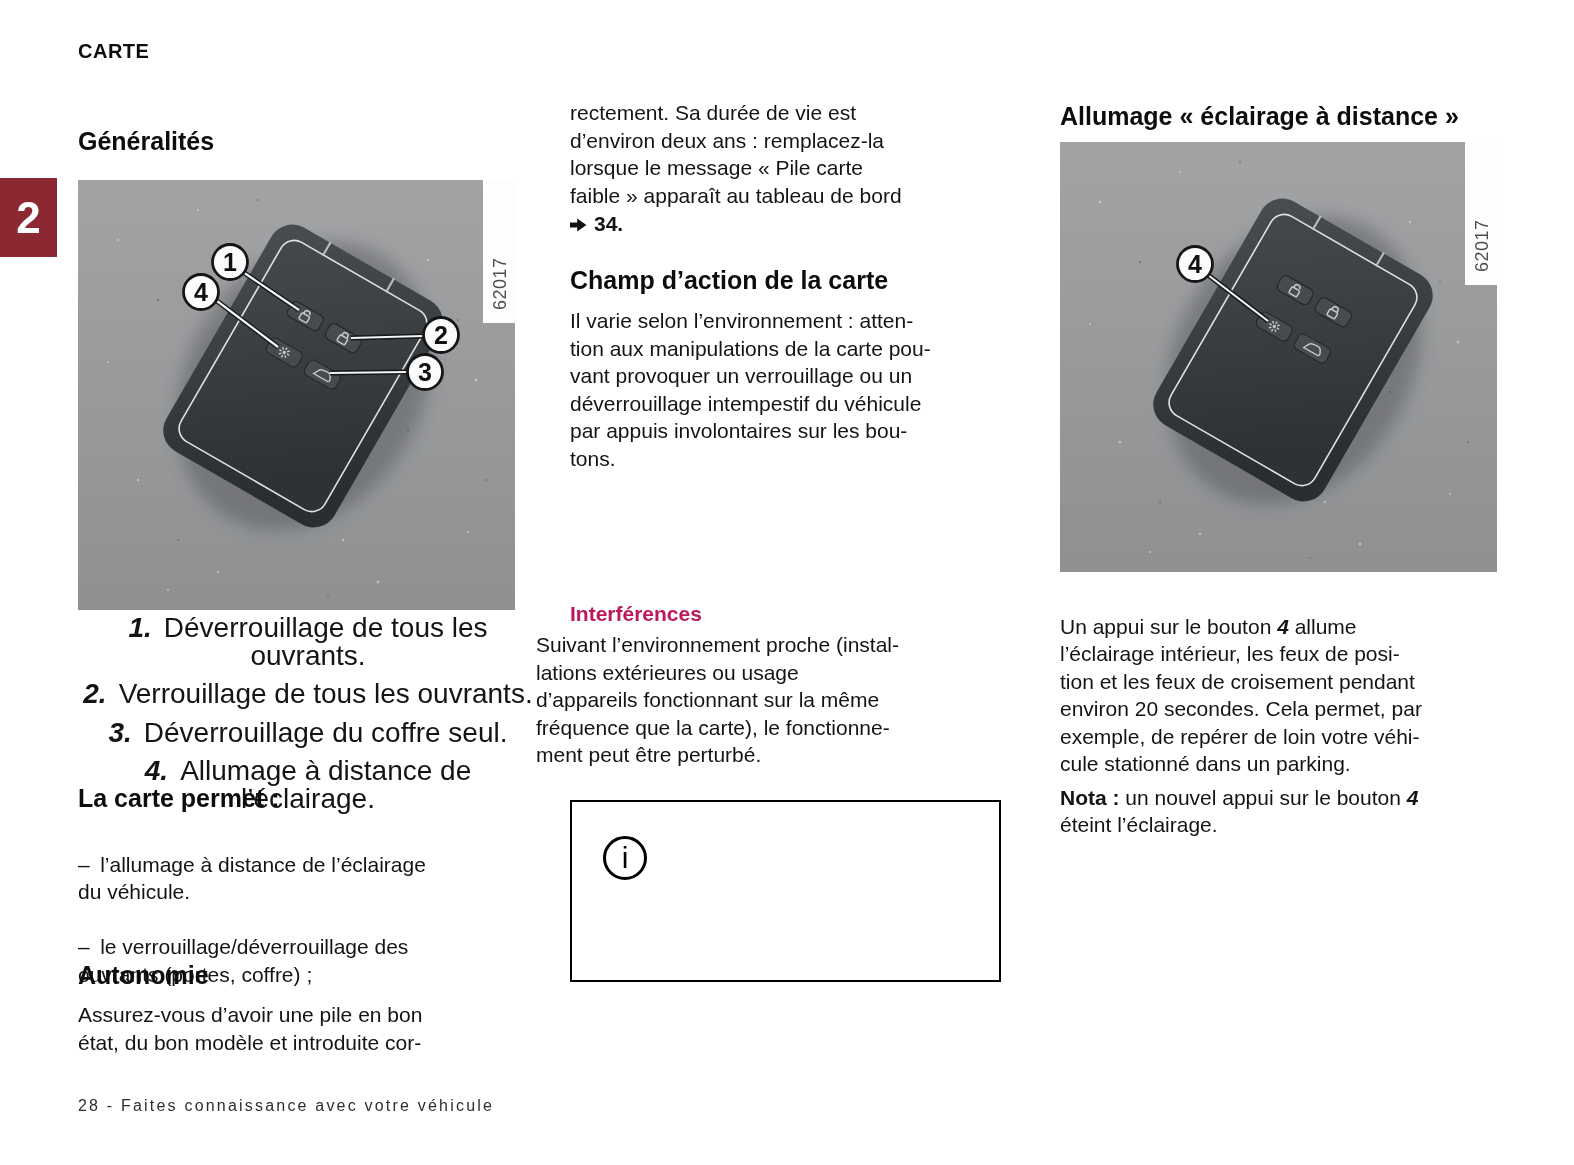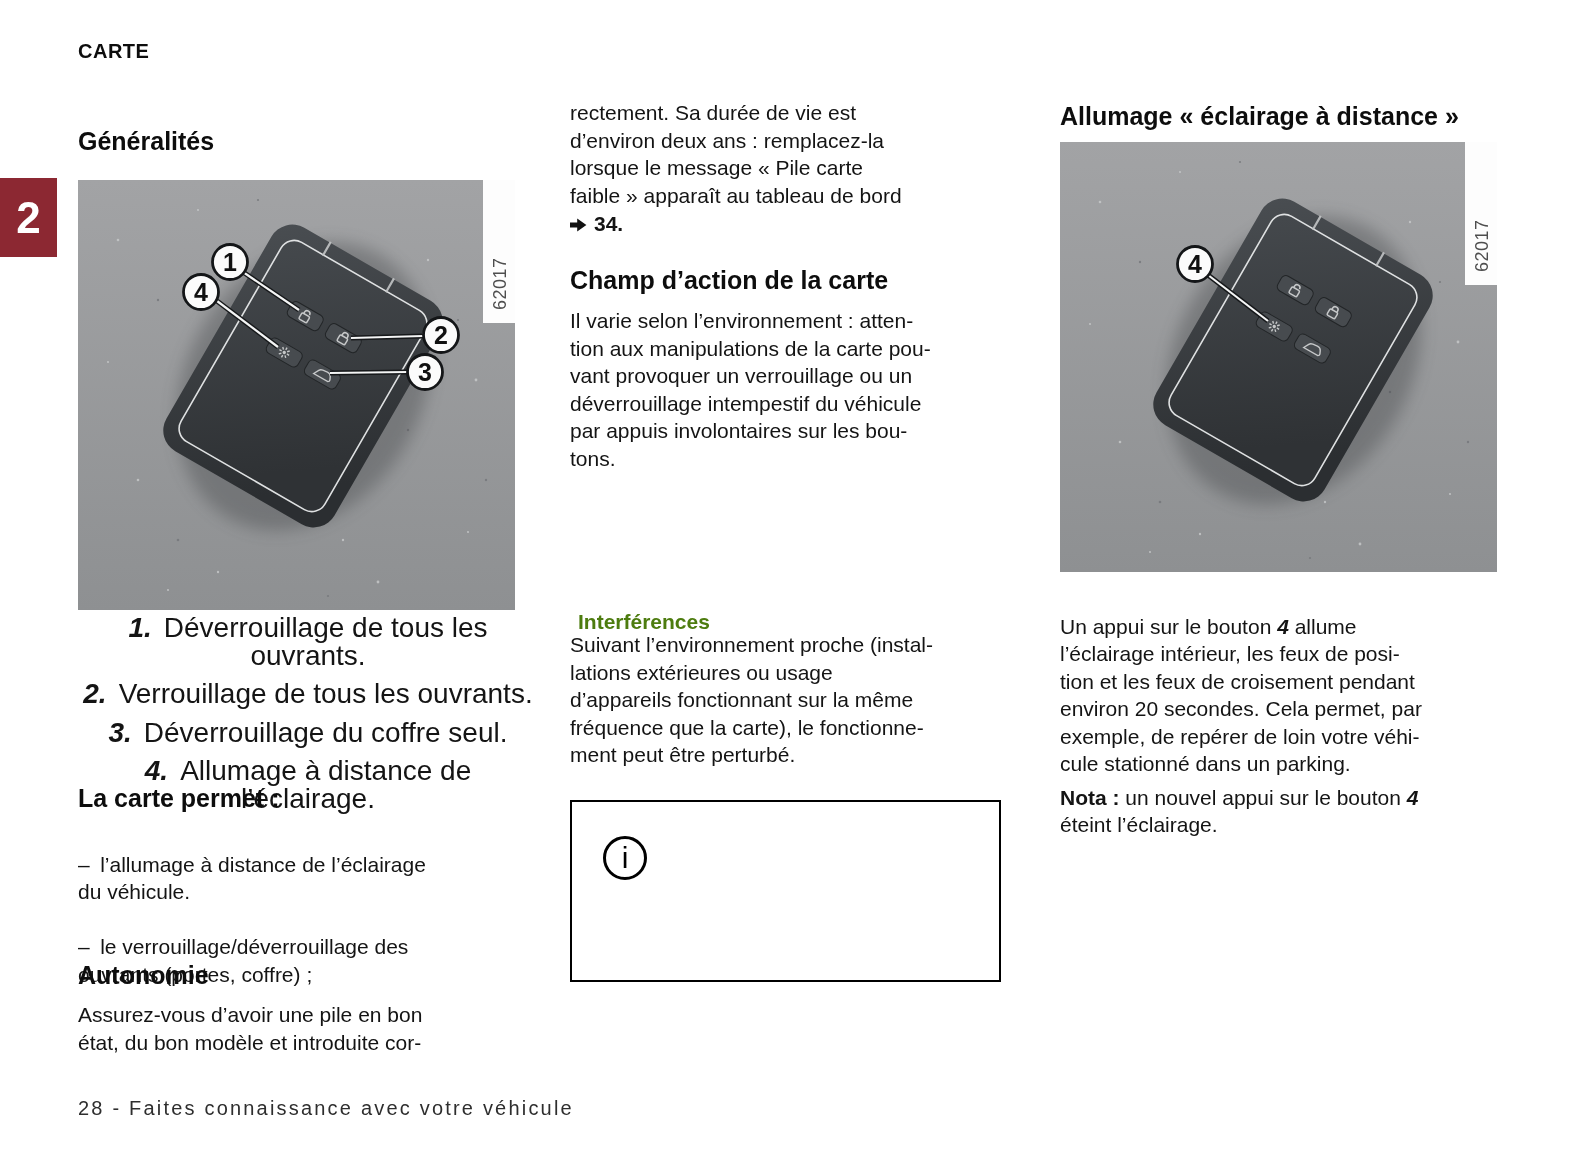--- a/index.html
+++ b/index.html
@@ -3,21 +3,21 @@
 <meta charset="utf-8">
 <style>
   html,body { margin:0; padding:0; background:#e8e8e8; }
   #page {
     position:relative; width:1574px; height:1165px; background:#ffffff;
     font-family:"Liberation Sans", sans-serif; color:#141414; overflow:hidden;
   }
   .abs { position:absolute; }
   .page-title { font-size:20px; font-weight:bold; letter-spacing:0.5px; color:#0d0d0d; margin:0; }
   .sec-h { font-size:25px; font-weight:bold; color:#0d0d0d; margin:0; }
-  .sub-h { font-size:21px; font-weight:bold; color:#4d7c0f; margin:8px; }
+  .sub-h { font-size:21px; font-weight:bold; color:#be185d; margin:0; }
   .body { font-size:21px; line-height:27.5px; }
   .preline { white-space:pre-line; }
   .b { font-weight:bold; }
   .bi { font-weight:bold; font-style:italic; }
   .chapter-tab {
     position:absolute; left:0; top:178px; width:57px; height:79px;
     display:flex; align-items:center; justify-content:center;
   }
   .chapter-tab span { color:#ffffff; font-size:44px; font-weight:bold; }
   .num-list { list-style:none; margin:0; padding:0; }
@@ -27,21 +27,21 @@
   .arr2 { vertical-align:-1px; margin:0 7px; }
   .infobox {
     position:absolute; left:570px; top:800px; width:431px; height:182px;
     box-sizing:border-box; border:2px solid #000; padding:33px 24px 10px 26px;
     font-size:21px; line-height:27.5px;
   }
   .info-icon {
     float:left; width:46px; height:46px; margin:0 20px 50px 4px; position:relative;
   }
   .footer {
-    font-size:20px; letter-spacing:2.2px; color:#2e2e2e;
+    font-size:16px; letter-spacing:2.2px; color:#2e2e2e;
   }
   .fig { display:block; }
   svg text { font-family:"Liberation Sans", sans-serif; }
 </style>
 </head>
 <body>
 
 <div id="page">
 
   <div class="chapter-tab" style="background:#8c2832;">
@@ -206,21 +206,21 @@
   <h2 class="sec-h abs" style="left:570px; top:266px;">Champ d’action de la carte</h2>
   <div class="body preline abs" style="left:570px; top:307px; width:450px;">Il varie selon l’environnement : atten-
 tion aux manipulations de la carte pou-
 vant provoquer un verrouillage ou un
 déverrouillage intempestif du véhicule
 par appuis involontaires sur les bou-
 tons.</div>
 
 
   <h3 class="sub-h abs" style="left:570px; top:602px;">Interférences</h3>
-  <div class="body preline abs" style="left:570px; top:631px; width:450px;">Suivant l’environnement proche (instal-
+  <div class="body preline abs" style="left:536px; top:631px; width:450px;">Suivant l’environnement proche (instal-
 lations extérieures ou usage
 d’appareils fonctionnant sur la même
 fréquence que la carte), le fonctionne-
 ment peut être perturbé.</div>
 
   <div class="infobox">
     <div class="info-icon">
       <svg width="46" height="46" viewBox="0 0 46 46">
         <circle cx="23" cy="23" r="20.5" fill="none" stroke="#000" stroke-width="3"></circle>
         <text x="23" y="33" text-anchor="middle" font-size="30" fill="#000">i</text>

